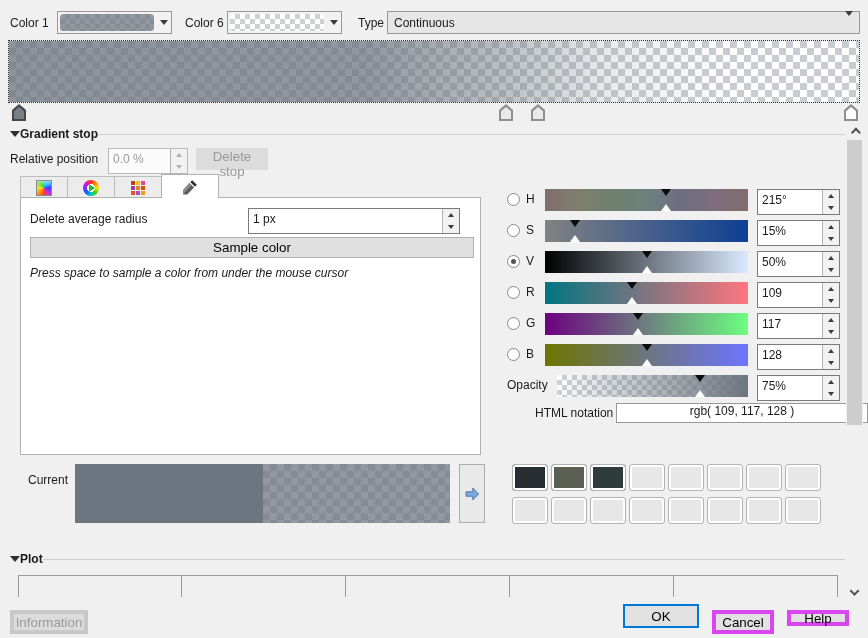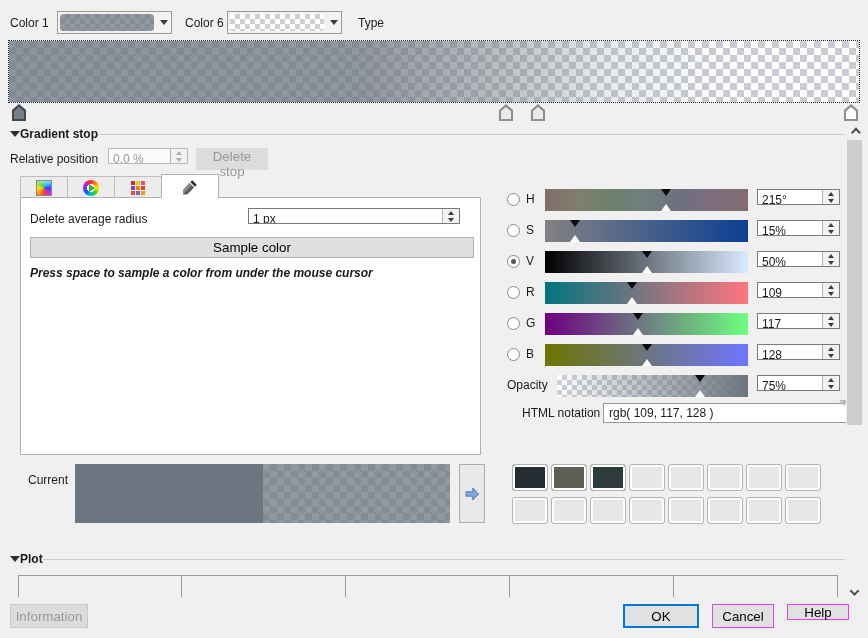--- a/index.html
+++ b/index.html
@@ -36,31 +36,31 @@
   .gstop.sel { background:#43474c; }
   .gstop.sel::after { background:#787f87; }
   .gstop.white::after { background:#fcfcfc; }
 
   
   .sec-hdr { position:absolute; display:flex; align-items:center; gap:0; font-weight:bold; }
   .tri-collapse { width:0; height:0; border-left:5px solid transparent; border-right:5px solid transparent; border-top:6px solid #2e2e2e; }
   .hdr-rule { height:1px; background:#cdcdcd; flex:1; }
 
   
-  .spinbox { display:flex; align-items:stretch; background:#fff; border:1px solid #7a7a7a; height:16px; }
+  .spinbox { display:flex; align-items:stretch; background:#fff; border:1px solid #7a7a7a; height:26px; }
   .spinbox .val { flex:1; padding:3px 4px 0 4px; white-space:nowrap; overflow:hidden; }
   .spin-arrows { width:17px; border-left:1px solid #b4b4b4; display:flex; flex-direction:column; background:#f2f2f2; }
   .spin-arrows div { flex:1; display:flex; align-items:center; justify-content:center; }
   .tri-up { width:0; height:0; border-left:3px solid transparent; border-right:3px solid transparent; border-bottom:4px solid #3c3c3c; }
   .tri-dn { width:0; height:0; border-left:3px solid transparent; border-right:3px solid transparent; border-top:4px solid #3c3c3c; }
   .spinbox.disabled { border-color:#b9b9b9; background:#fbfbfb; color:#9a9a9a; }
   .spinbox.disabled .tri-up { border-bottom-color:#b0b0b0; }
   .spinbox.disabled .tri-dn { border-top-color:#b0b0b0; }
 
-  .btn { display:flex; align-items:center; justify-content:center; background:#e1e1e1; border:1px solid #d946ef; }
+  .btn { display:flex; align-items:center; justify-content:center; background:#e1e1e1; border:4px solid #d946ef;margin-top:6px; }
   .btn.disabled { background:#dcdcdc; border-color:#c8c8c8; color:#9a9a9a; }
 
   
   .relpos-label { position:absolute; left:10px; top:152px; }
   .relpos-spin { position:absolute; left:108px; top:148px; width:80px; }
   .delete-btn { position:absolute; left:196px; top:148px; width:72px; height:22px; border:none; background:#dcdcdc; color:#9a9a9a; }
 
   
   .tabbar { position:absolute; left:20px; top:174px; height:24px; display:flex; align-items:flex-end; }
   .tab { width:48px; height:22px; background:#ececec; border:1px solid #bdbdbd; border-bottom:none; display:flex; align-items:center; justify-content:center; margin-right:-1px; }
@@ -71,21 +71,21 @@
       conic-gradient(from 180deg, #ff3b30, #ff9500, #ffe22e, #55d400, #00c7b0, #00a2ff, #4437ff, #c12ee0, #ff3b30); }
   .icon-wheel { border-radius:50%;
       background: radial-gradient(circle, #ffffff 34%, rgba(255,255,255,0) 36%),
       conic-gradient(#ff2d20, #ff8a00, #ffe600, #3ad400, #00c8c8, #0064ff, #7b2bff, #e414c8, #ff2d20); position:relative; }
   .icon-wheel::after { content:""; position:absolute; left:6px; top:4px; width:0; height:0;
       border-top:4px solid transparent; border-bottom:4px solid transparent; border-left:6px solid #2db52d; }
   .tab-panel { position:absolute; left:20px; top:197px; width:461px; height:258px; background:#fff; border:1px solid #b0b0b0; z-index:1; }
   .sar-label { position:absolute; left:9px; top:14px; }
   .sar-spin { position:absolute; left:227px; top:10px; width:212px; }
   .sample-btn { position:absolute; left:9px; top:39px; width:444px; height:21px; background:#e0e0e0; border:1px solid #b0b0b0; }
-  .hint { position:absolute; left:9px; top:68px; font-style:italic;font-weight:bold; }
+  .hint { position:absolute; left:9px; top:68px; font-style:italic; }
 
   
   .rpanel { position:absolute; left:505px; top:186px; width:335px; height:245px; }
   .crow { position:absolute; left:0; width:335px; height:22px; }
   .radio { position:absolute; left:2px; top:4px; width:13px; height:13px; border:1px solid #8a8a8a; border-radius:50%; background:#fff; }
   .radio.checked::after { content:""; position:absolute; left:3px; top:3px; width:5px; height:5px; border-radius:50%; background:#555; }
   .ch-label { position:absolute; left:21px; top:3px; }
   .slider { position:absolute; left:40px; top:0; width:203px; height:22px; }
   .slider .band { position:absolute; inset:0; }
   .smarker { position:absolute; top:0; height:100%; width:0; }
@@ -96,23 +96,23 @@
   .grad-h { background:linear-gradient(to right, rgb(128,109,109), rgb(128,126,109) 16%, rgb(110,128,109) 33%, rgb(109,128,127) 50%, rgb(109,110,128) 67%, rgb(127,109,128) 83%, rgb(128,109,109)); }
   .grad-s { background:linear-gradient(to right, #828282, #0d3f94); }
   .grad-v { background:linear-gradient(to right, #000000, #d9e9ff); }
   .grad-r { background:linear-gradient(to right, rgb(0,117,128), rgb(255,117,128)); }
   .grad-g { background:linear-gradient(to right, rgb(109,0,128), rgb(109,255,128)); }
   .grad-b { background:linear-gradient(to right, rgb(109,117,0), rgb(109,117,255)); }
   .grad-a { background:linear-gradient(to right, rgba(109,117,128,0), rgb(109,117,128)); }
 
   .opacity-label { position:absolute; left:2px; top:3px; }
   .op-slider { left:52px; width:191px; }
-  .html-row { position:absolute; left:520px; top:403px; width:335px; height:22px; }
+  .html-row { position:absolute; left:533px; top:403px; width:335px; height:22px; }
   .html-label { position:absolute; left:2px; top:3px; }
-  .html-input { position:absolute; left:83px; top:0; width:252px; height:20px; background:#fff; border:1px solid #989898; display:flex; align-items:center; padding:0 5px; }
+  .html-input { position:absolute; left:83px; top:0; width:252px; height:20px; background:#fff; border:1px solid #989898; display:flex; align-items:center; padding:0 5px;flex-direction:column; }
   .html-input .dd { margin-left:auto; }
   .tri-dd-dis { width:0; height:0; border-left:5px solid transparent; border-right:5px solid transparent; border-top:6px solid #b9bec4; }
 
   
   .current-label { position:absolute; left:28px; top:473px; }
   .current-box { position:absolute; left:75px; top:464px; width:375px; height:59px; }
   .current-solid { position:absolute; left:0; top:0; width:188px; height:59px; }
   .current-alpha { position:absolute; left:188px; top:0; width:187px; height:59px; }
   .current-alpha .ov { position:absolute; inset:0; }
   .add-swatch-btn { position:absolute; left:459px; top:464px; width:26px; height:59px; background:#e9e9e9; border:1px solid #adadad; display:flex; align-items:center; justify-content:center; }
@@ -156,20 +156,24 @@
         </div>
     </div>
     <span class="tlabel" style="left:185px;">Color 6</span>
     <div class="color-combo" style="left:227px;">
       <div class="swatch-area checker-s"></div>
       <div class="dd">
           <span class="tri-dd"></span>
         </div>
     </div>
     <span class="tlabel" style="left:358px;">Type</span>
+    <div class="type-combo">
+      <span>Continuous</span>
+      <span class="dd"><span class="tri-dd"></span></span>
+    </div>
   </div>
 
   <div class="grad-frame">
     <div class="grad-fill checker"></div>
     <div class="grad-overlay"></div>
   </div>
   <div class="stops-row">
     <div class="gstop sel" style="left: 12px;"></div>
     <div class="gstop" style="left: 499px;"></div>
     <div class="gstop" style="left: 531px;"></div>

